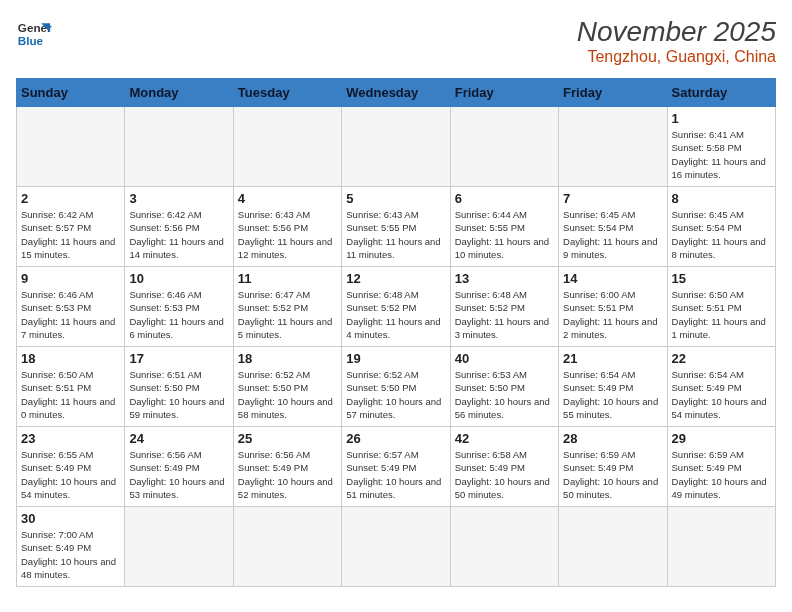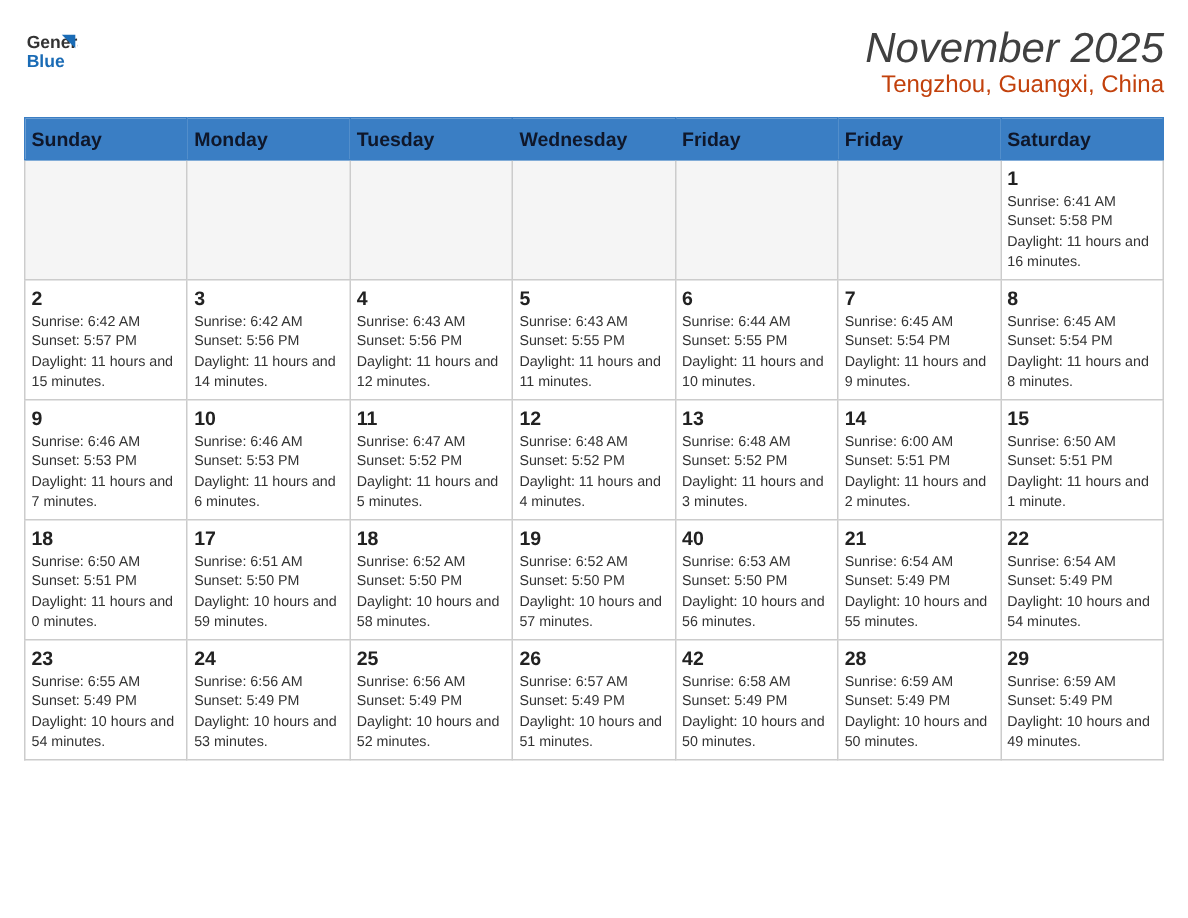--- a/index.html
+++ b/index.html
@@ -319,14 +319,29 @@
 and 50 minutes.</div>
         </td>
         <td>
           <div class="day-number">29</div>
           <div class="day-info">Sunrise: 6:59 AM
 Sunset: 5:49 PM
 Daylight: 10 hours
 and 49 minutes.</div>
         </td>
       </tr>
+      <tr>
+        <td>
+          <div class="day-number">30</div>
+          <div class="day-info">Sunrise: 7:00 AM
+Sunset: 5:49 PM
+Daylight: 10 hours
+and 48 minutes.</div>
+        </td>
+        <td class="empty"></td>
+        <td class="empty"></td>
+        <td class="empty"></td>
+        <td class="empty"></td>
+        <td class="empty"></td>
+        <td class="empty"></td>
+      </tr>
     </tbody>
 </table>
 
 </body></html>

